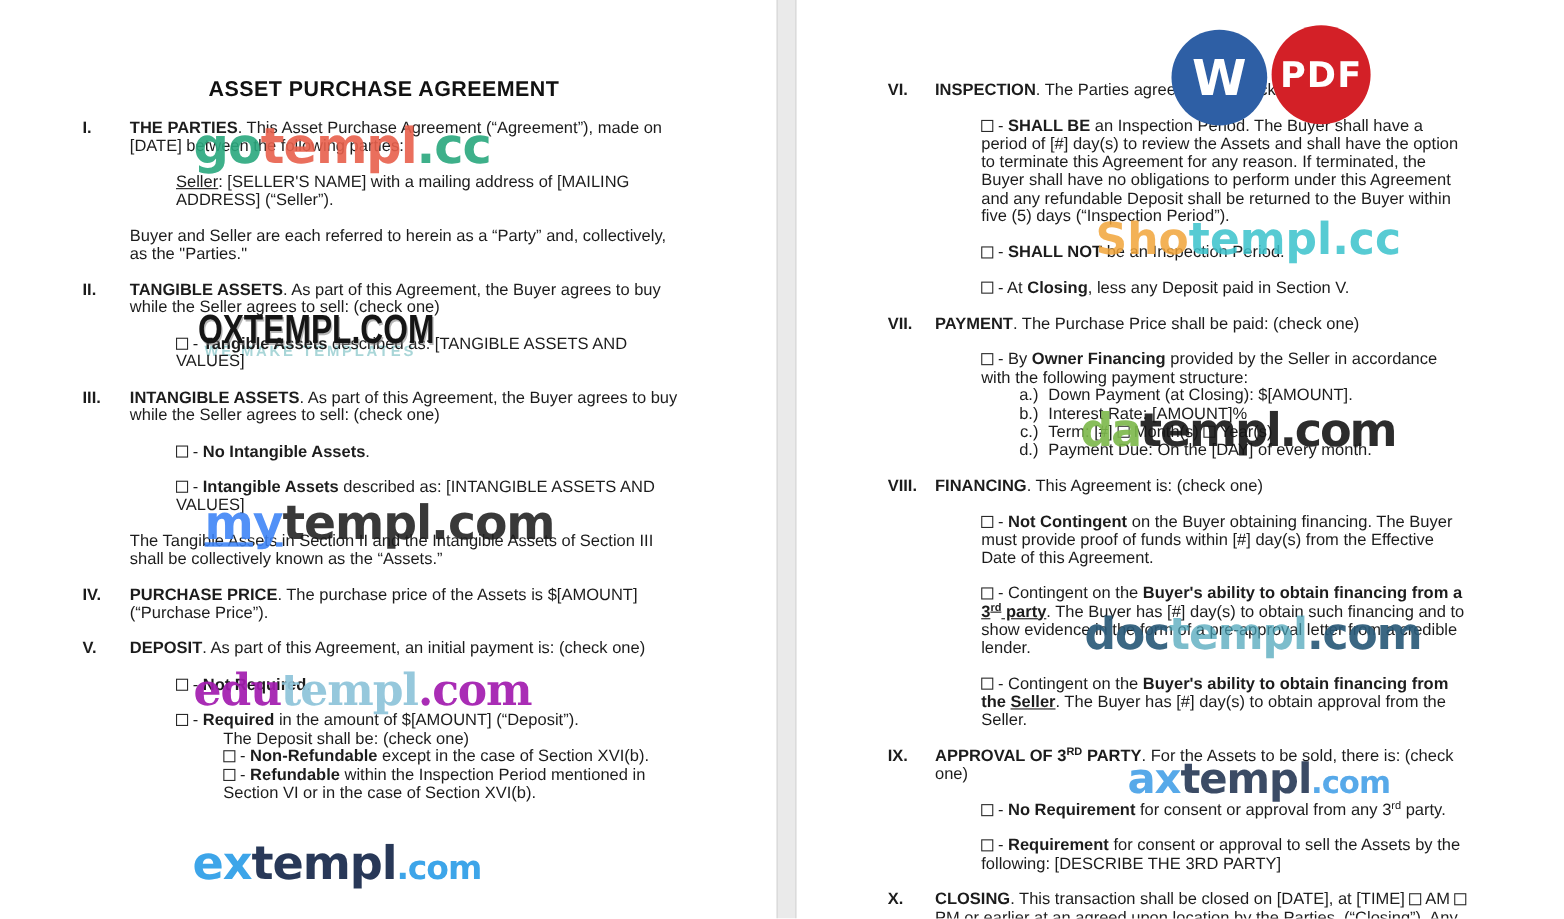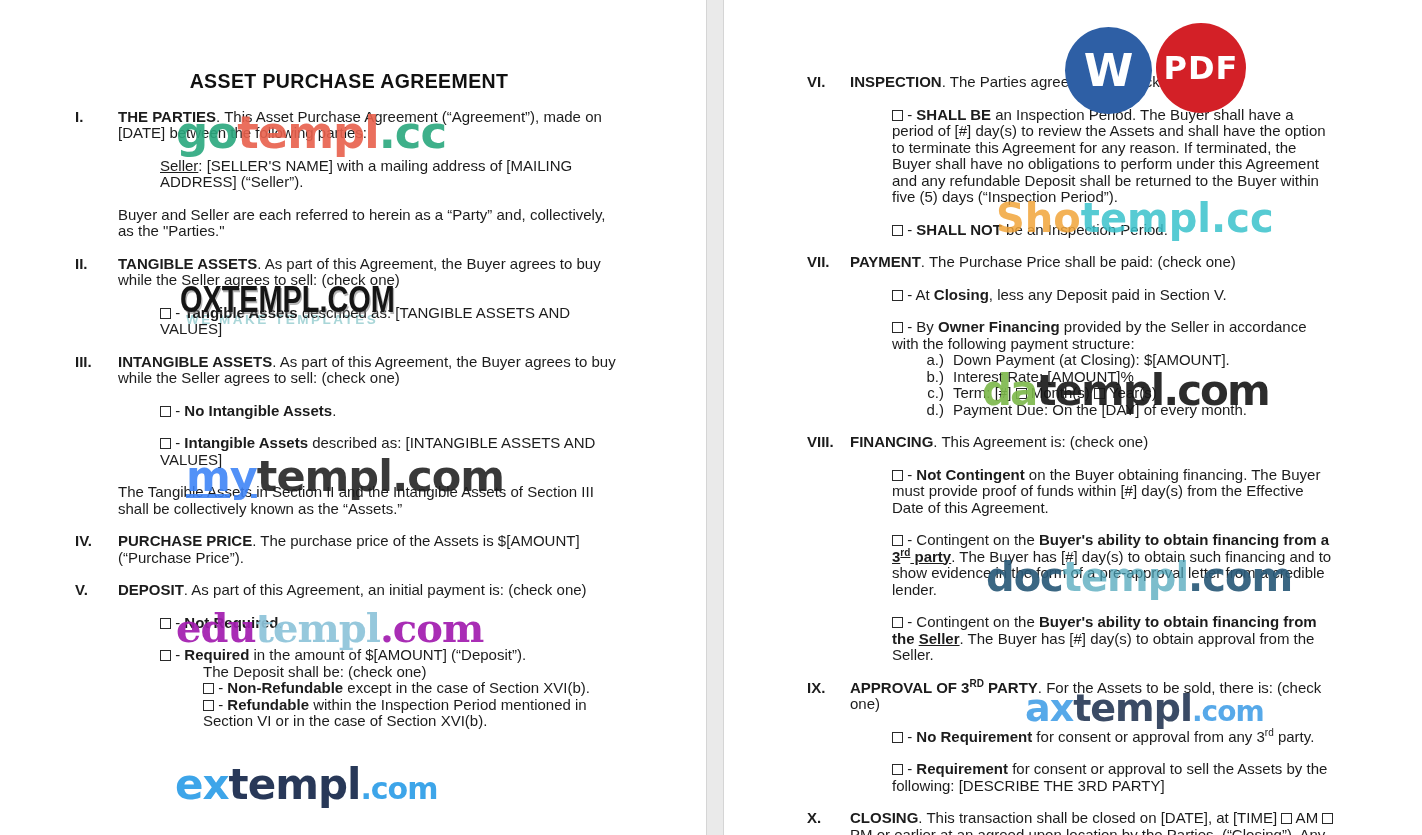--- a/index.html
+++ b/index.html
@@ -138,25 +138,25 @@
 <div class="page-gap"></div>
 
 <div class="page" id="page-right">
   <div class="doc" id="right-doc">
       <div class="block sec">
         <span class="num">VI.</span>
         <div class="body"><span class="b">INSPECTION</span><span>. The Parties agree there: (check one)</span></div>
       </div>
       <div class="block ind1"><span class="cb"></span><span> - </span><span class="b">SHALL BE</span><span> an Inspection Period. The Buyer shall have a period of [#] day(s) to review the Assets and shall have the option to terminate this Agreement for any reason. If terminated, the Buyer shall have no obligations to perform under this Agreement and any refundable Deposit shall be returned to the Buyer within five (5) days (“Inspection Period”).</span></div>
       <div class="block ind1"><span class="cb"></span><span> - </span><span class="b">SHALL NOT</span><span> be an Inspection Period.</span></div>
+      <div class="block ind1"><span class="cb"></span><span> - At </span><span class="b">Closing</span><span>, less any Deposit paid in Section V.</span></div>
       <div class="block sec">
         <span class="num">VII.</span>
         <div class="body"><span class="b">PAYMENT</span><span>. The Purchase Price shall be paid: (check one)</span></div>
       </div>
-      <div class="block ind1"><span class="cb"></span><span> - At </span><span class="b">Closing</span><span>, less any Deposit paid in Section V.</span></div>
       <div class="block ind1"><span class="cb"></span><span> - By </span><span class="b">Owner Financing</span><span> provided by the Seller in accordance with the following payment structure:</span></div>
       <div class="block tight li">
         <span class="lbl">a.)</span>
         <div class="body"><span>Down Payment (at Closing): $[AMOUNT].</span></div>
       </div>
       <div class="block tight li">
         <span class="lbl">b.)</span>
         <div class="body"><span>Interest Rate: [AMOUNT]%</span></div>
       </div>
       <div class="block tight li">

